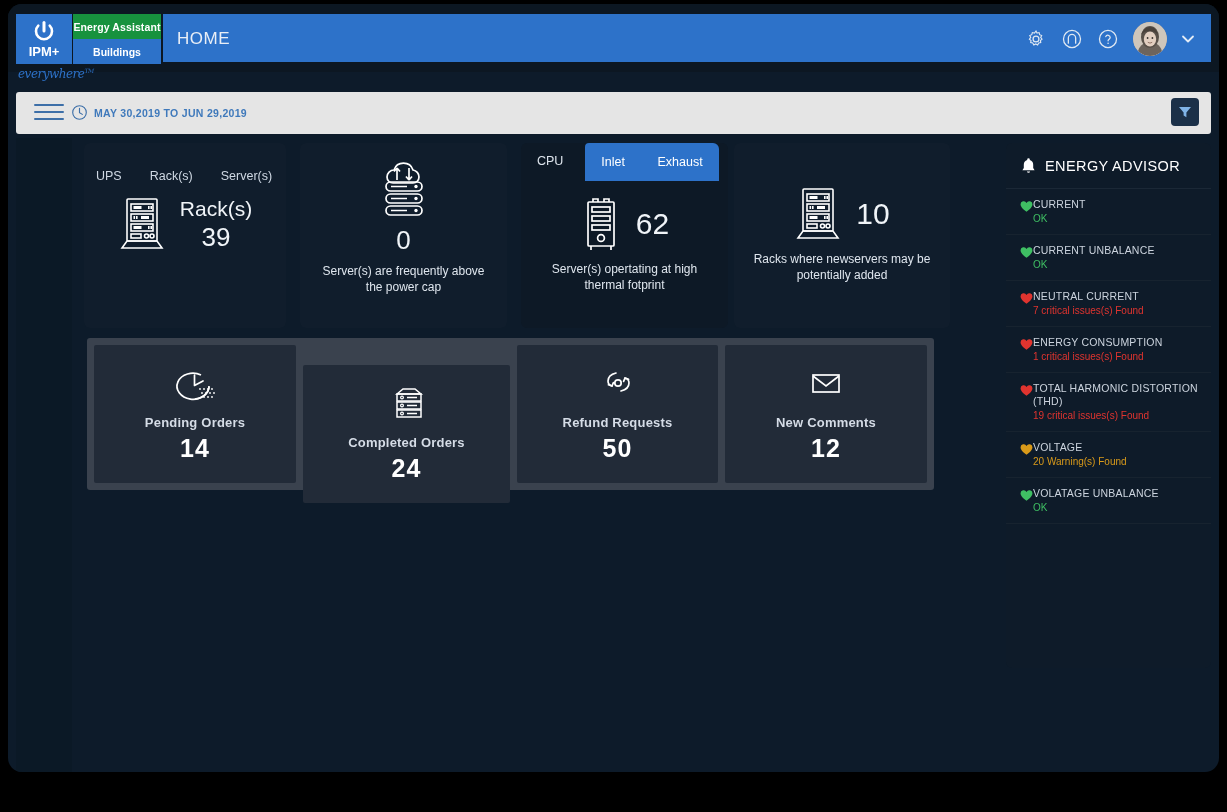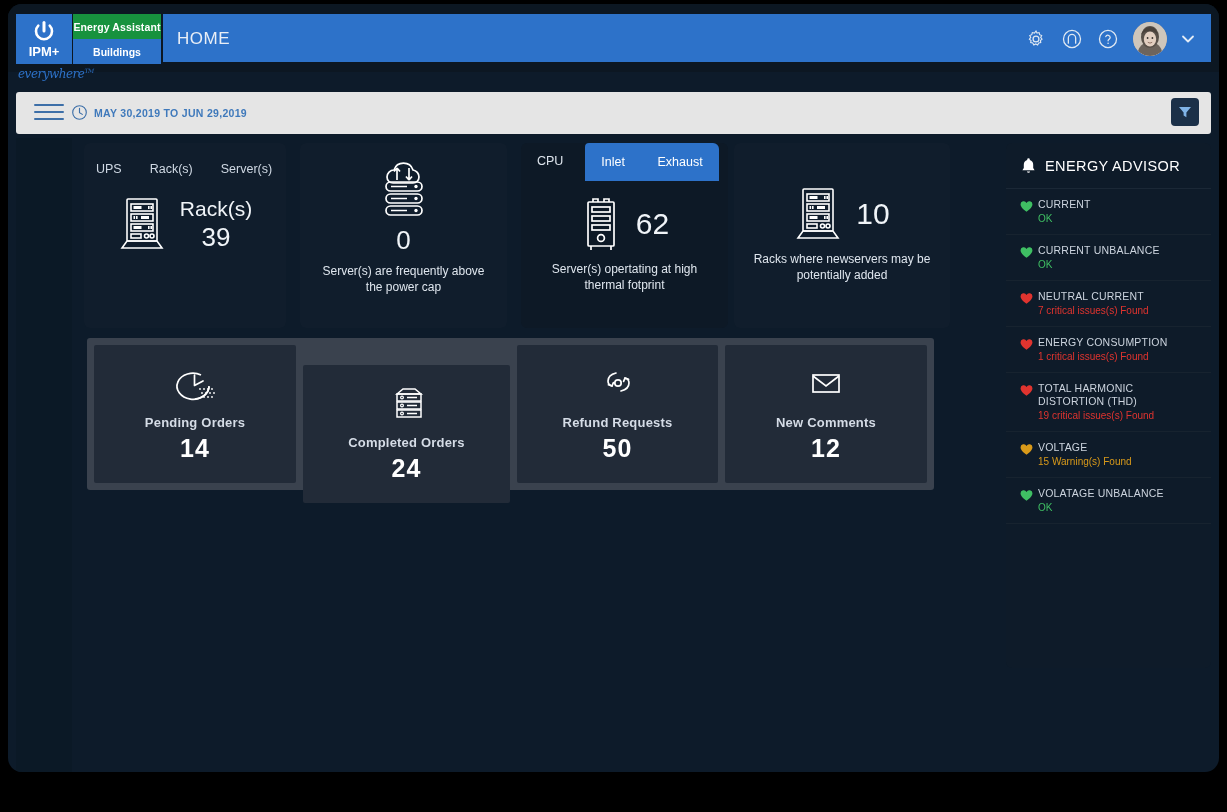--- a/index.html
+++ b/index.html
@@ -145,21 +145,21 @@
     position: absolute; top: 0; height: 185px;
     background: #101d2c;
     border-radius: 6px;
   }
   .c-a { left: 0px;   width: 202px; }
   .c-b { left: 216px; width: 207px; }
   .c-c { left: 437px; width: 207px; background: #0d1926; }
   .c-d { left: 650px; width: 216px; }
 
   .tabrow {
-    position: absolute; left: 0; top: 6px;
+    position: absolute; left: 0; top: 13px;
     width: 100%; height: 40px;
     display: flex; align-items: flex-start;
   }
   .tabrow .tab {
     color: #cfd8e3; font-size: 12.5px;
     padding: 0 10px; cursor: pointer;
     height: 40px; display:flex; align-items:center;
   }
   .c-a .tabrow { padding-left: 12px; gap: 28px; }
   .c-a .tabrow .tab { padding: 0; }
@@ -252,21 +252,21 @@
   }
   .advisor-head {
     height: 46px; display: flex; align-items: center;
     gap: 8px; padding-left: 14px;
     border-bottom: 1px solid #1b2836;
   }
   .advisor-title {
     color: #ffffff; font-size: 14.5px; letter-spacing: 0.4px;
   }
   .adv-item {
-    display: flex; gap: 5px; padding: 9px 10px 9px 14px;
+    display: flex; gap: 0; padding: 9px 10px 9px 14px;
     border-bottom: 1px solid #17232f;
     align-items: flex-start;
   }
   .adv-heart { width: 13px; height: 13px; flex-shrink: 0; margin-top: 2px; }
   .adv-name {
     color: #ccd4de; font-size: 10.5px; line-height: 13px;
     letter-spacing: 0.2px;
   }
   .adv-status { font-size: 10px; line-height: 13px; margin-top: 1px; }
   .st-ok { color: #3fbf63; }
@@ -624,21 +624,21 @@
           <div class="adv-status st-crit">19 critical issues(s) Found</div>
         </div>
       </div>
 
       <div class="adv-item">
         <svg class="adv-heart" viewBox="0 0 14 13">
           <path d="M7 12.2 C2 8.8 0.6 6.2 0.6 4.2 A3.4 3.4 0 0 1 7 2.6 A3.4 3.4 0 0 1 13.4 4.2 C13.4 6.2 12 8.8 7 12.2z" fill="#d99a1a"></path>
         </svg>
         <div>
           <div class="adv-name">VOLTAGE</div>
-          <div class="adv-status st-warn">15 Warning(s) Found</div>
+          <div class="adv-status st-warn">20 Warning(s) Found</div>
         </div>
       </div>
 
       <div class="adv-item">
         <svg class="adv-heart" viewBox="0 0 14 13">
           <path d="M7 12.2 C2 8.8 0.6 6.2 0.6 4.2 A3.4 3.4 0 0 1 7 2.6 A3.4 3.4 0 0 1 13.4 4.2 C13.4 6.2 12 8.8 7 12.2z" fill="#3fbf63"></path>
         </svg>
         <div>
           <div class="adv-name">VOLATAGE UNBALANCE</div>
           <div class="adv-status st-ok">OK</div>

